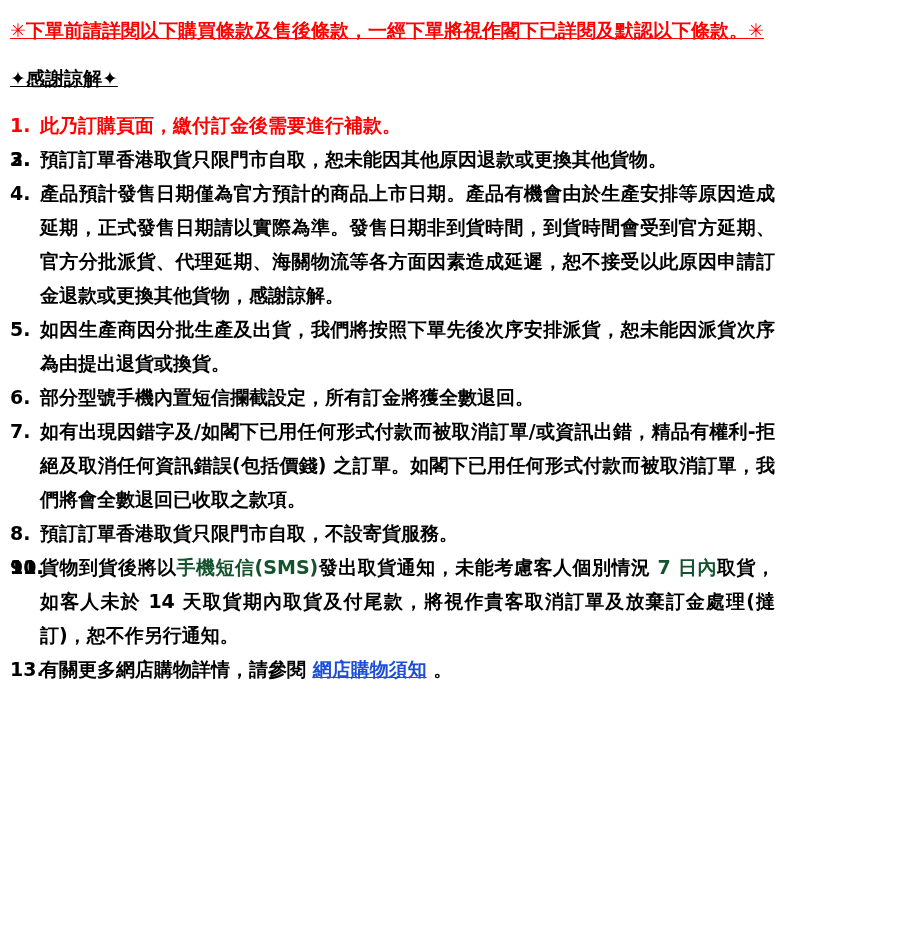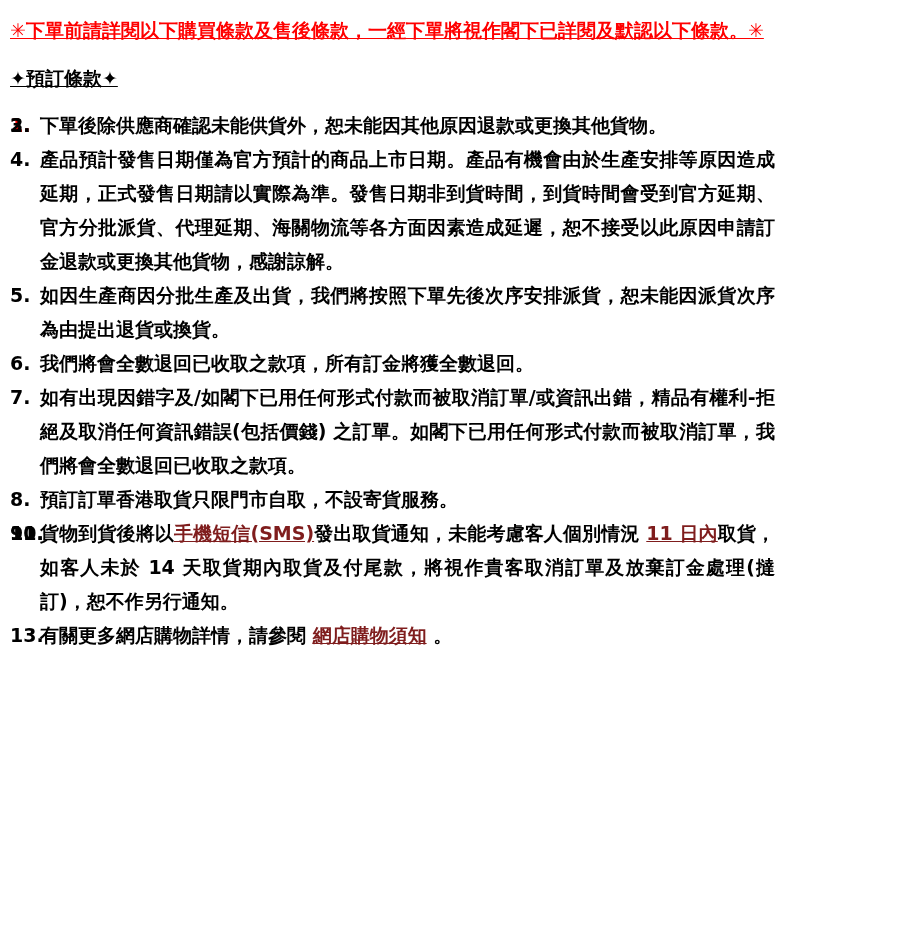--- a/index.html
+++ b/index.html
@@ -42,44 +42,43 @@
   }
   .term-item .num {
     position: absolute;
     left: 0;
     top: 0;
   }
   .seg-red {
     color: #ff0000;
   }
   .seg-red-underline {
-    color: #7f1d1d;
-    text-decoration: underline;
+    color: #14532d;
   }
   a.seg-link {
-    color: #7f1d1d;
+    color: #1d4ed8;
     text-decoration: underline;
     cursor: pointer;
   }
 </style>
 </head>
 <body>
 
 <div class="page">
   <div class="doc-title">✳下單前請詳閱以下購買條款及售後條款，一經下單將視作閣下已詳閱及默認以下條款。✳</div>
 
-  <div class="section-heading">✦預訂條款✦</div>
+  <div class="section-heading">✦感謝諒解✦</div>
 
   <div class="terms-list">
-      <div class="term-item"><span class="num seg-red">1.</span></div>
+      <div class="term-item"><span class="num seg-red">1.</span><span class="content"><span class="seg-red">此乃訂購頁面，繳付訂金後需要進行補款。</span></span></div>
       <div class="term-item"><span class="num">2.</span></div>
-      <div class="term-item"><span class="num">3.</span><span class="content"><span class="">下單後除供應商確認未能供貨外，恕未能因其他原因退款或更換其他貨物。</span></span></div>
+      <div class="term-item"><span class="num">3.</span><span class="content"><span class="">預訂訂單香港取貨只限門市自取，恕未能因其他原因退款或更換其他貨物。</span></span></div>
       <div class="term-item"><span class="num">4.</span><span class="content"><span class="">產品預計發售日期僅為官方預計的商品上市日期。產品有機會由於生產安排等原因造成延期，正式發售日期請以實際為準。發售日期非到貨時間，到貨時間會受到官方延期、官方分批派貨、代理延期、海關物流等各方面因素造成延遲，恕不接受以此原因申請訂金退款或更換其他貨物，感謝諒解。</span></span></div>
       <div class="term-item"><span class="num">5.</span><span class="content"><span class="">如因生產商因分批生產及出貨，我們將按照下單先後次序安排派貨，恕未能因派貨次序為由提出退貨或換貨。</span></span></div>
-      <div class="term-item"><span class="num">6.</span><span class="content"><span class="">我們將會全數退回已收取之款項，所有訂金將獲全數退回。</span></span></div>
+      <div class="term-item"><span class="num">6.</span><span class="content"><span class="">部分型號手機內置短信攔截設定，所有訂金將獲全數退回。</span></span></div>
       <div class="term-item"><span class="num">7.</span><span class="content"><span class="">如有出現因錯字及/如閣下已用任何形式付款而被取消訂單/或資訊出錯，精品有權利-拒絕及取消任何資訊錯誤(包括價錢) 之訂單。如閣下已用任何形式付款而被取消訂單，我們將會全數退回已收取之款項。</span></span></div>
       <div class="term-item"><span class="num">8.</span><span class="content"><span class="">預訂訂單香港取貨只限門市自取，不設寄貨服務。</span></span></div>
       <div class="term-item"><span class="num">9.</span></div>
       <div class="term-item"><span class="num">10.</span></div>
-      <div class="term-item"><span class="num">11.</span><span class="content"><span class="">貨物到貨後將以</span><span class="seg-red-underline">手機短信(SMS)</span><span class="">發出取貨通知，未能考慮客人個別情況 </span><span class="seg-red-underline">11 日內</span><span class="">取貨，如客人未於 14 天取貨期內取貨及付尾款，將視作貴客取消訂單及放棄訂金處理(撻訂)，恕不作另行通知。</span></span></div>
+      <div class="term-item"><span class="num">11.</span><span class="content"><span class="">貨物到貨後將以</span><span class="seg-red-underline">手機短信(SMS)</span><span class="">發出取貨通知，未能考慮客人個別情況 </span><span class="seg-red-underline">7 日內</span><span class="">取貨，如客人未於 14 天取貨期內取貨及付尾款，將視作貴客取消訂單及放棄訂金處理(撻訂)，恕不作另行通知。</span></span></div>
       <div class="term-item"><span class="num">13.</span><span class="content"><span class="">有關更多網店購物詳情，請參閱 </span><a href="#" class="seg-link">網店購物須知</a><span class=""> 。</span></span></div>
     </div>
 </div>
 
 </body></html>

